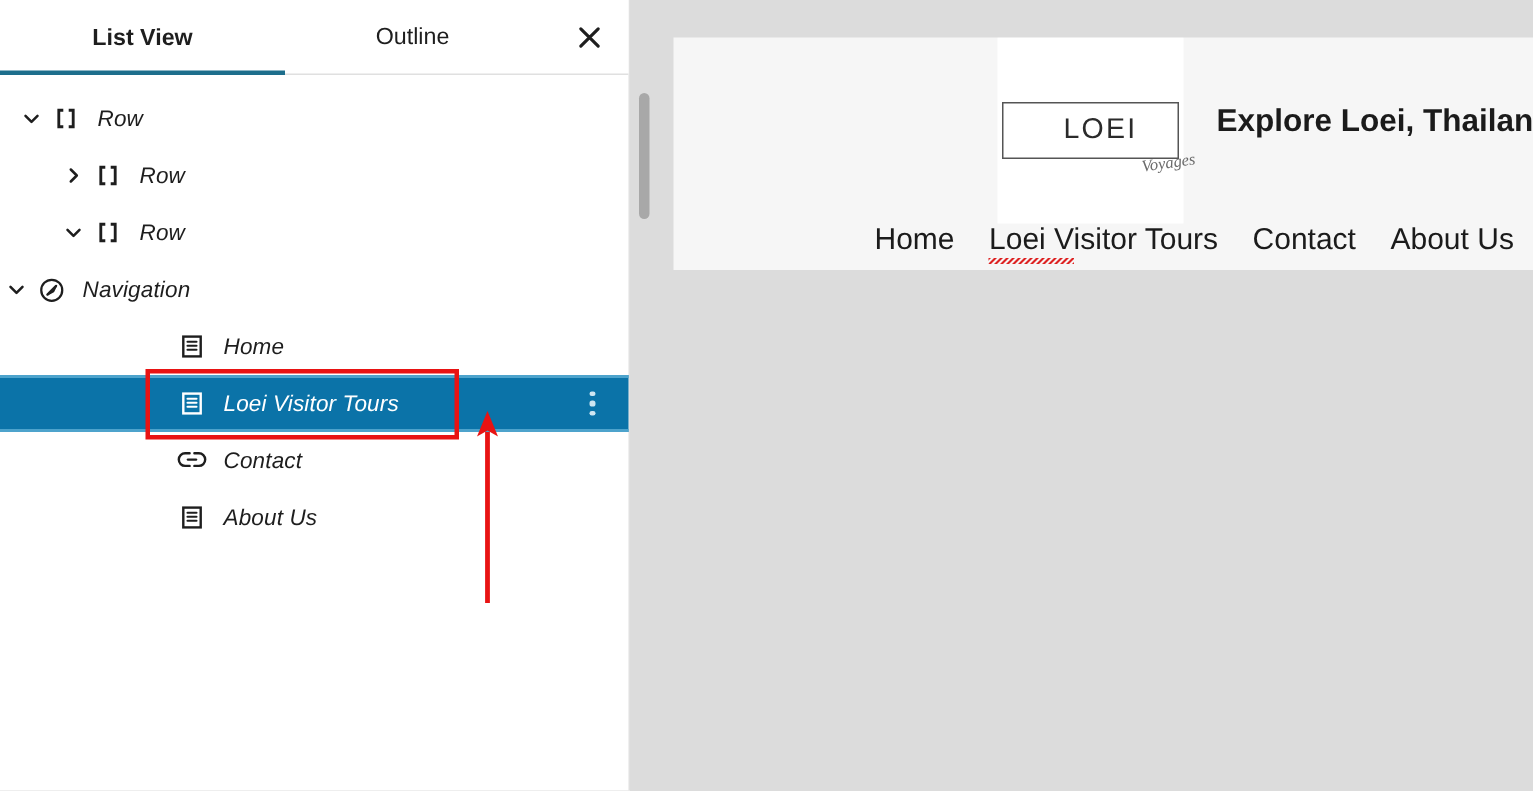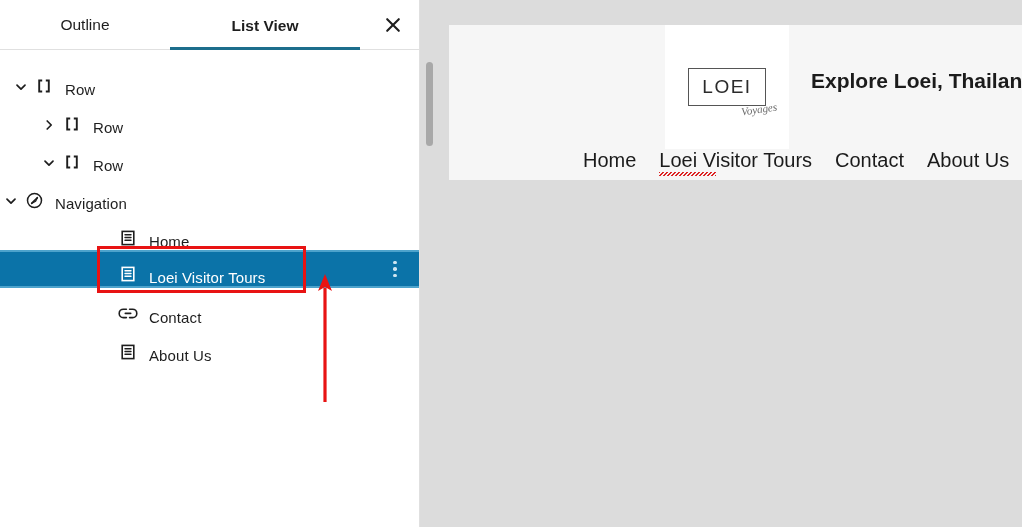--- a/index.html
+++ b/index.html
@@ -67,26 +67,27 @@
   #close-button svg { display:block; }
 
   
   #block-tree {
     position: relative;
     padding-top: 10px;
   }
   .tree-row {
     position: relative;
     display: flex;
-    align-items: flex-end;
+    align-items: center;
     height: 38px;
     box-sizing: border-box;
     cursor: pointer;
     color: #1e1e1e;
     font-size: 15px;
+    font-style: italic;
   }
   .tree-row.selected {
     background: #0b73a8;
     color: #ffffff;
     border-top: 2px solid #4da3cc;
     border-bottom: 2px solid #4da3cc;
   }
   .chevron {
     width: 22px;
     height: 22px;
@@ -188,21 +189,22 @@
     align-items: center;
     justify-content: center;
   }
   #logo-mark {
     position: relative;
     width: 76px;
     height: 36px;
     border: 1.3px solid #555;
     display: flex;
     align-items: center;
-    justify-content: center;
+    justify-content: flex-start;
+    padding-left: 40px;
   }
   #logo-text {
     font-size: 19px;
     letter-spacing: 1.5px;
     color: #2b2b2b;
     font-family: "Liberation Sans", sans-serif;
   }
   #logo-script {
     position: absolute;
     right: -12px;
@@ -274,25 +276,25 @@
     height: 130px;
     pointer-events: none;
   }
 </style>
 </head>
 <body>
 
 <div id="list-view-panel">
 
   <div id="panel-tabs">
+    <div class="tab tab-listview active">
+      <span>List View</span>
+    </div>
     <div class="tab tab-outline">
       <span>Outline</span>
-    </div>
-    <div class="tab tab-listview active">
-      <span>List View</span>
     </div>
     <div id="close-button">
       <svg width="18" height="18" viewBox="0 0 18 18" aria-hidden="true">
         <path d="M3.2 3.2 L14.8 14.8 M14.8 3.2 L3.2 14.8" stroke="#1e1e1e" stroke-width="2.1" stroke-linecap="round"></path>
       </svg>
     </div>
   </div>
 
   <div id="block-tree">
 

